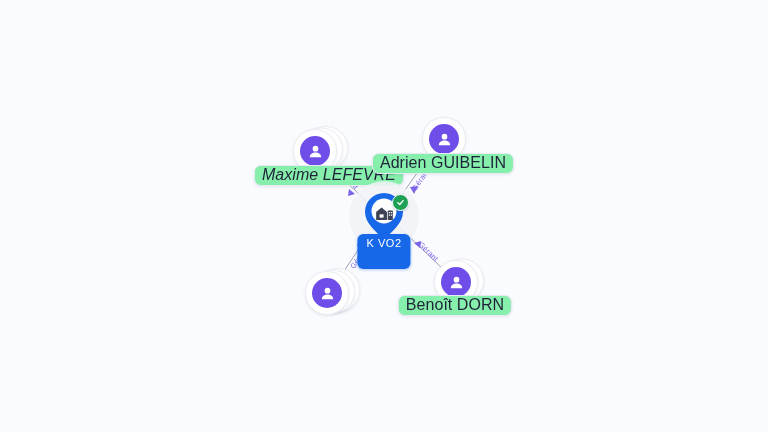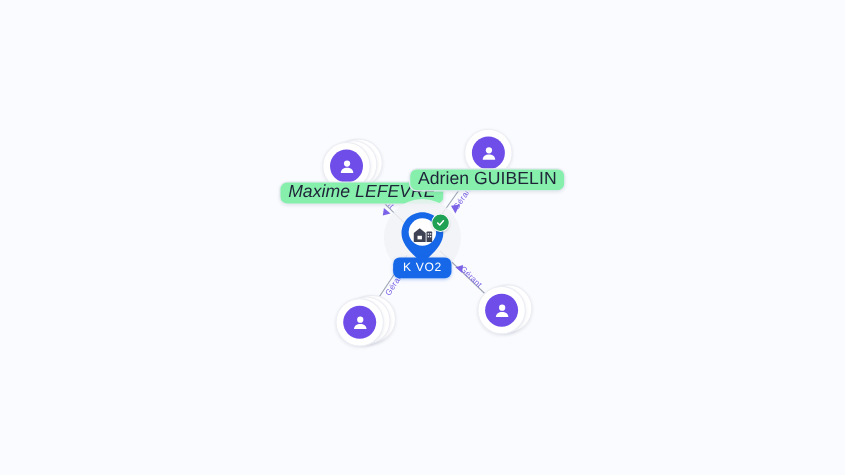--- a/index.html
+++ b/index.html
@@ -136,21 +136,21 @@
     justify-content: center;
     box-shadow: 0 1px 2px rgba(25,35,80,0.18);
   }
   .verified-badge svg { display: block; }
 
   .company-label {
     position: absolute;
     transform: translate(-50%, 0);
     background: #1668e8;
     border-radius: 6px;
-    padding: 3px 9px 4px 9px;
+    padding: 3px 9px 20px 9px;
     font-size: 11px;
     line-height: 12px;
     color: #ffffff;
     white-space: nowrap;
     letter-spacing: 0.55px;
     box-shadow: 0 1px 3px rgba(22,104,232,0.35);
   }
 
   
   .edge-label {
@@ -236,20 +236,21 @@
       <div class="stack-card s1">
         <div class="avatar-disc">
           <svg width="17" height="17" viewBox="0 0 24 24" fill="#ffffff">
             <circle cx="12" cy="8" r="4"></circle>
             <path d="M4 20c0-4.2 3.6-6.5 8-6.5s8 2.3 8 6.5z"></path>
           </svg>
         </div>
       </div>
     </div>
   </div>
+  <div class="node-label" style="left:455px; top:295px;">Benoît DORN</div>
 
   <div class="person-node" style="left:326px; top:292px;">
     <div class="avatar-stack">
       <div class="stack-card s3"></div>
       <div class="stack-card s2"></div>
       <div class="stack-card s1">
         <div class="avatar-disc">
           <svg width="17" height="17" viewBox="0 0 24 24" fill="#ffffff">
             <circle cx="12" cy="8" r="4"></circle>
             <path d="M4 20c0-4.2 3.6-6.5 8-6.5s8 2.3 8 6.5z"></path>

